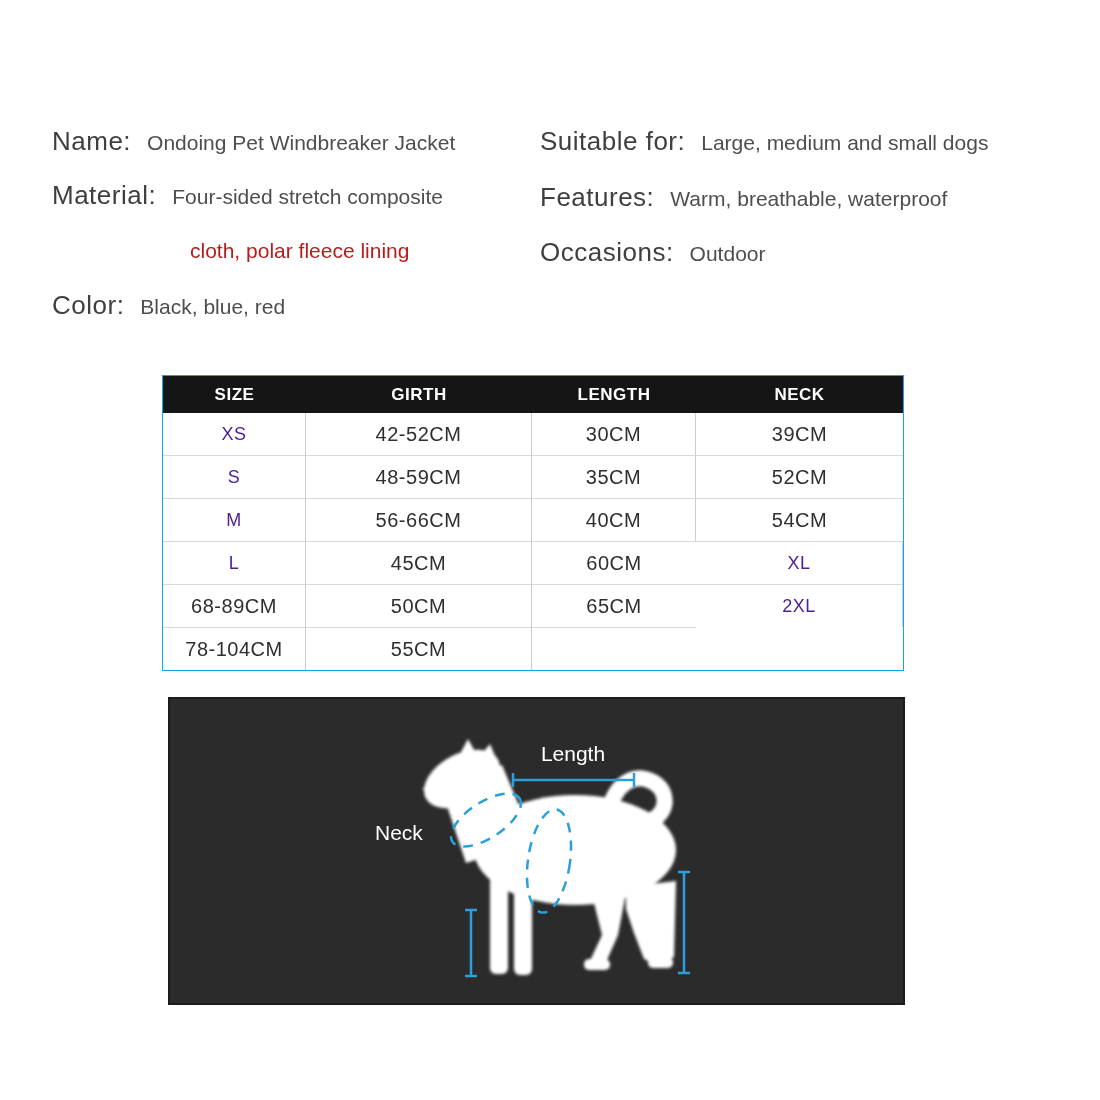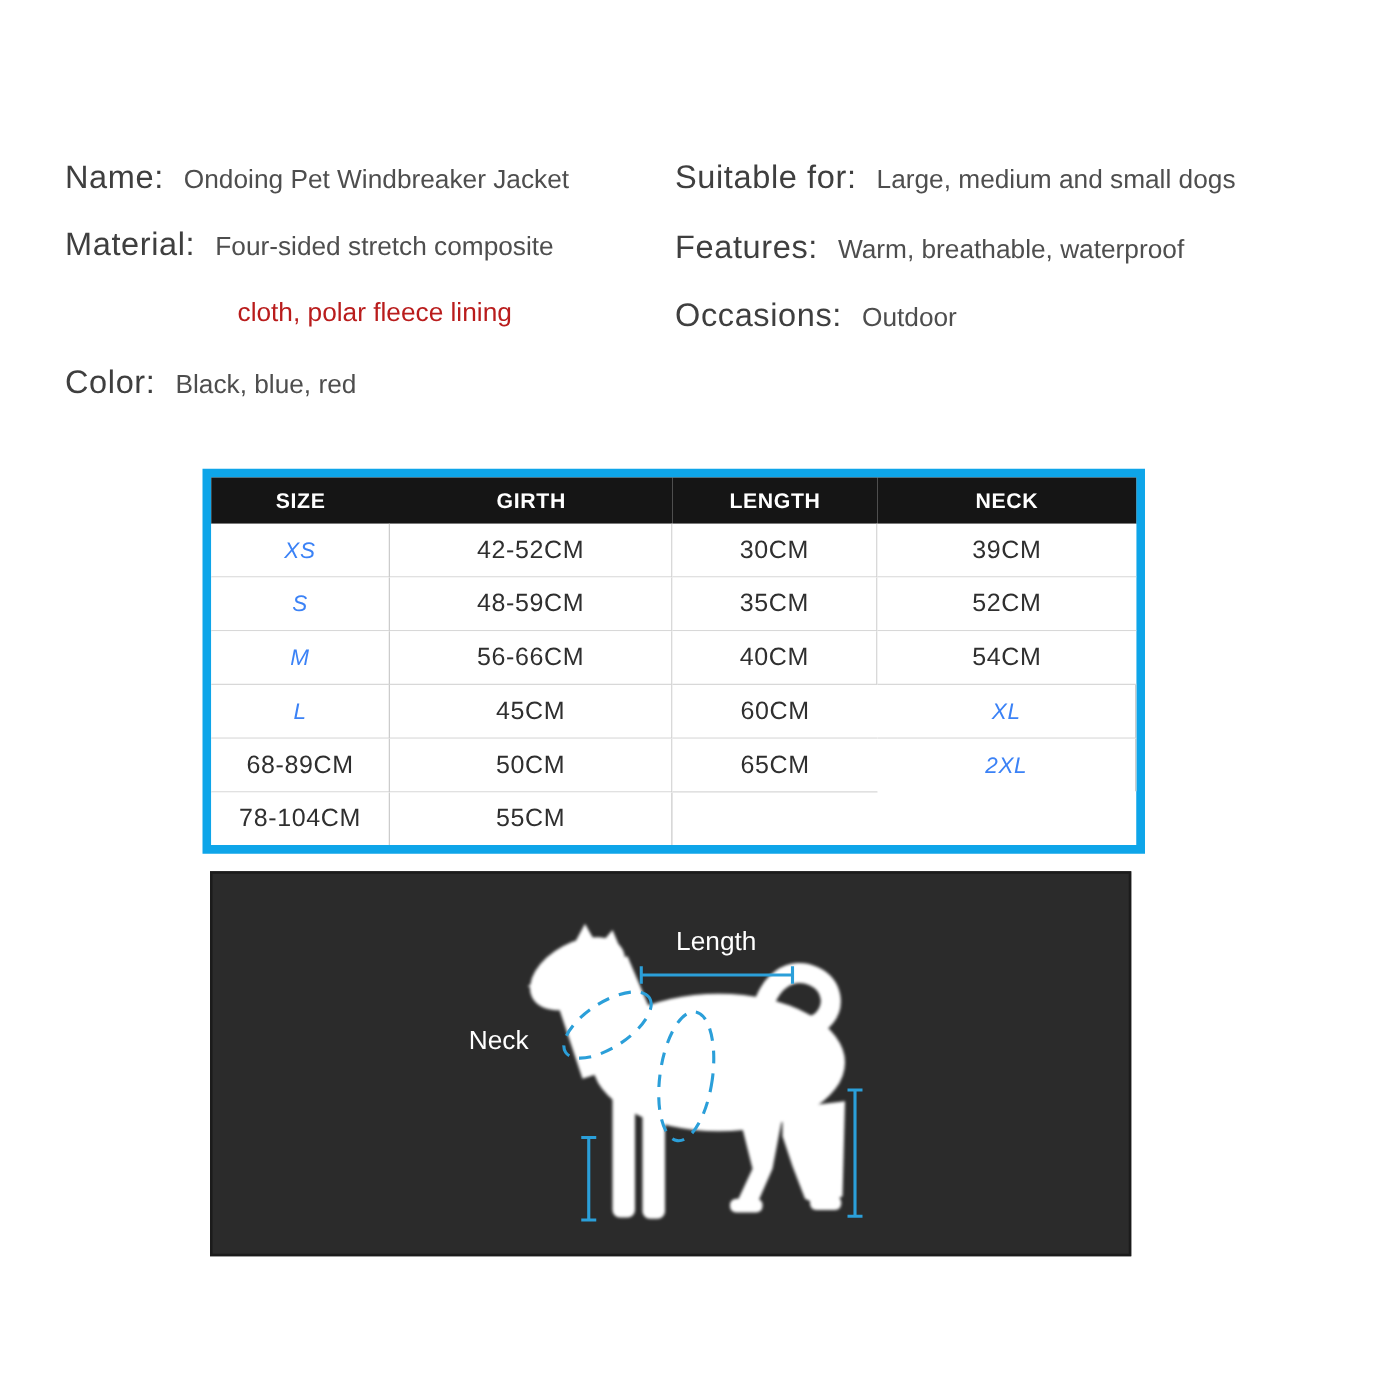--- a/index.html
+++ b/index.html
@@ -9,32 +9,32 @@
   }
   
   .info-row{position:absolute;display:flex;align-items:baseline;gap:16px;white-space:nowrap;}
   .f-label{font-size:26px;color:#3f3f3f;letter-spacing:0.5px;}
   .f-value{font-size:21px;color:#4e4e4e;}
   .material-cont{position:absolute;font-size:21px;color:#b91c1c;white-space:nowrap;}
   
   .size-table{
     position:absolute;left:162px;top:375px;width:740px;
     display:grid;grid-template-columns:143px 226px 164px 207px;
-    border:7px solid #0ea5e9;box-sizing:content-box;background:#ffffff;
+    border:1px solid #0ea5e9;box-sizing:content-box;background:#ffffff;
   }
   .th{
     background:#151515;color:#ffffff;font-weight:bold;font-size:17px;letter-spacing:0.5px;
     height:37px;display:flex;align-items:center;justify-content:center;
   }
   .td{
     height:42px;display:flex;align-items:center;justify-content:center;
     font-size:20px;color:#2f2f2f;letter-spacing:0.5px;
     border-bottom:1px solid #d8d8d8;border-right:1px solid #cccccc;background:#fff;
   }
-  .td.size-col{font-size:18px;color:#3b82f6;font-style:italic;}
+  .td.size-col{font-size:18px;color:#4c1d95;}
   .td.last-col{border-right:none;}
   .td.last-row{border-bottom:none;}
   
   .diagram-panel{
     position:absolute;left:168px;top:697px;width:737px;height:308px;
     background:#2b2b2b;border:2px solid #1b1b1b;box-sizing:border-box;
   }
   .diagram-panel svg{position:absolute;left:0;top:0;}
   .diag-label{position:absolute;color:#ffffff;font-size:21px;white-space:nowrap;}
   .lbl-length{left:358px;top:43px;width:90px;text-align:center;}

